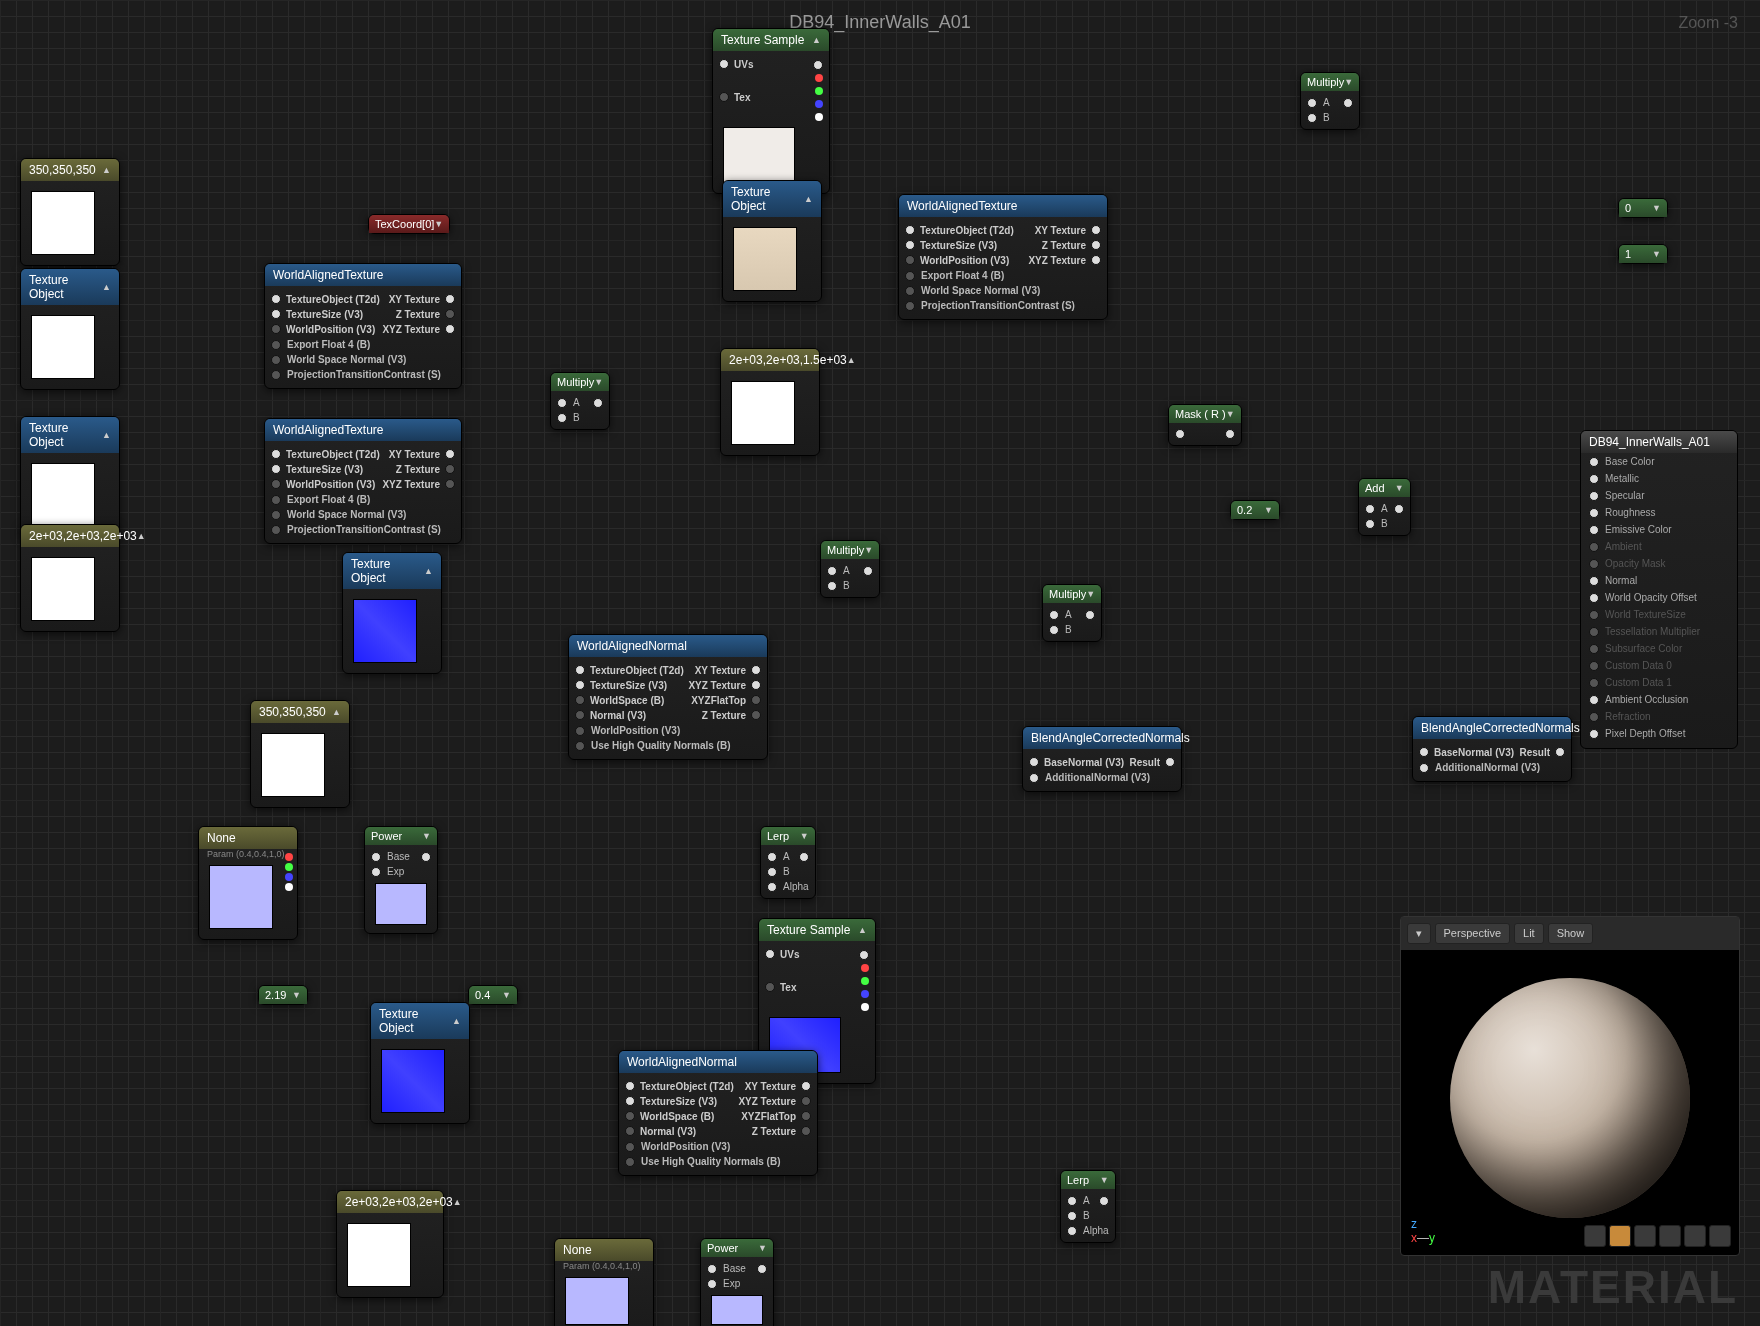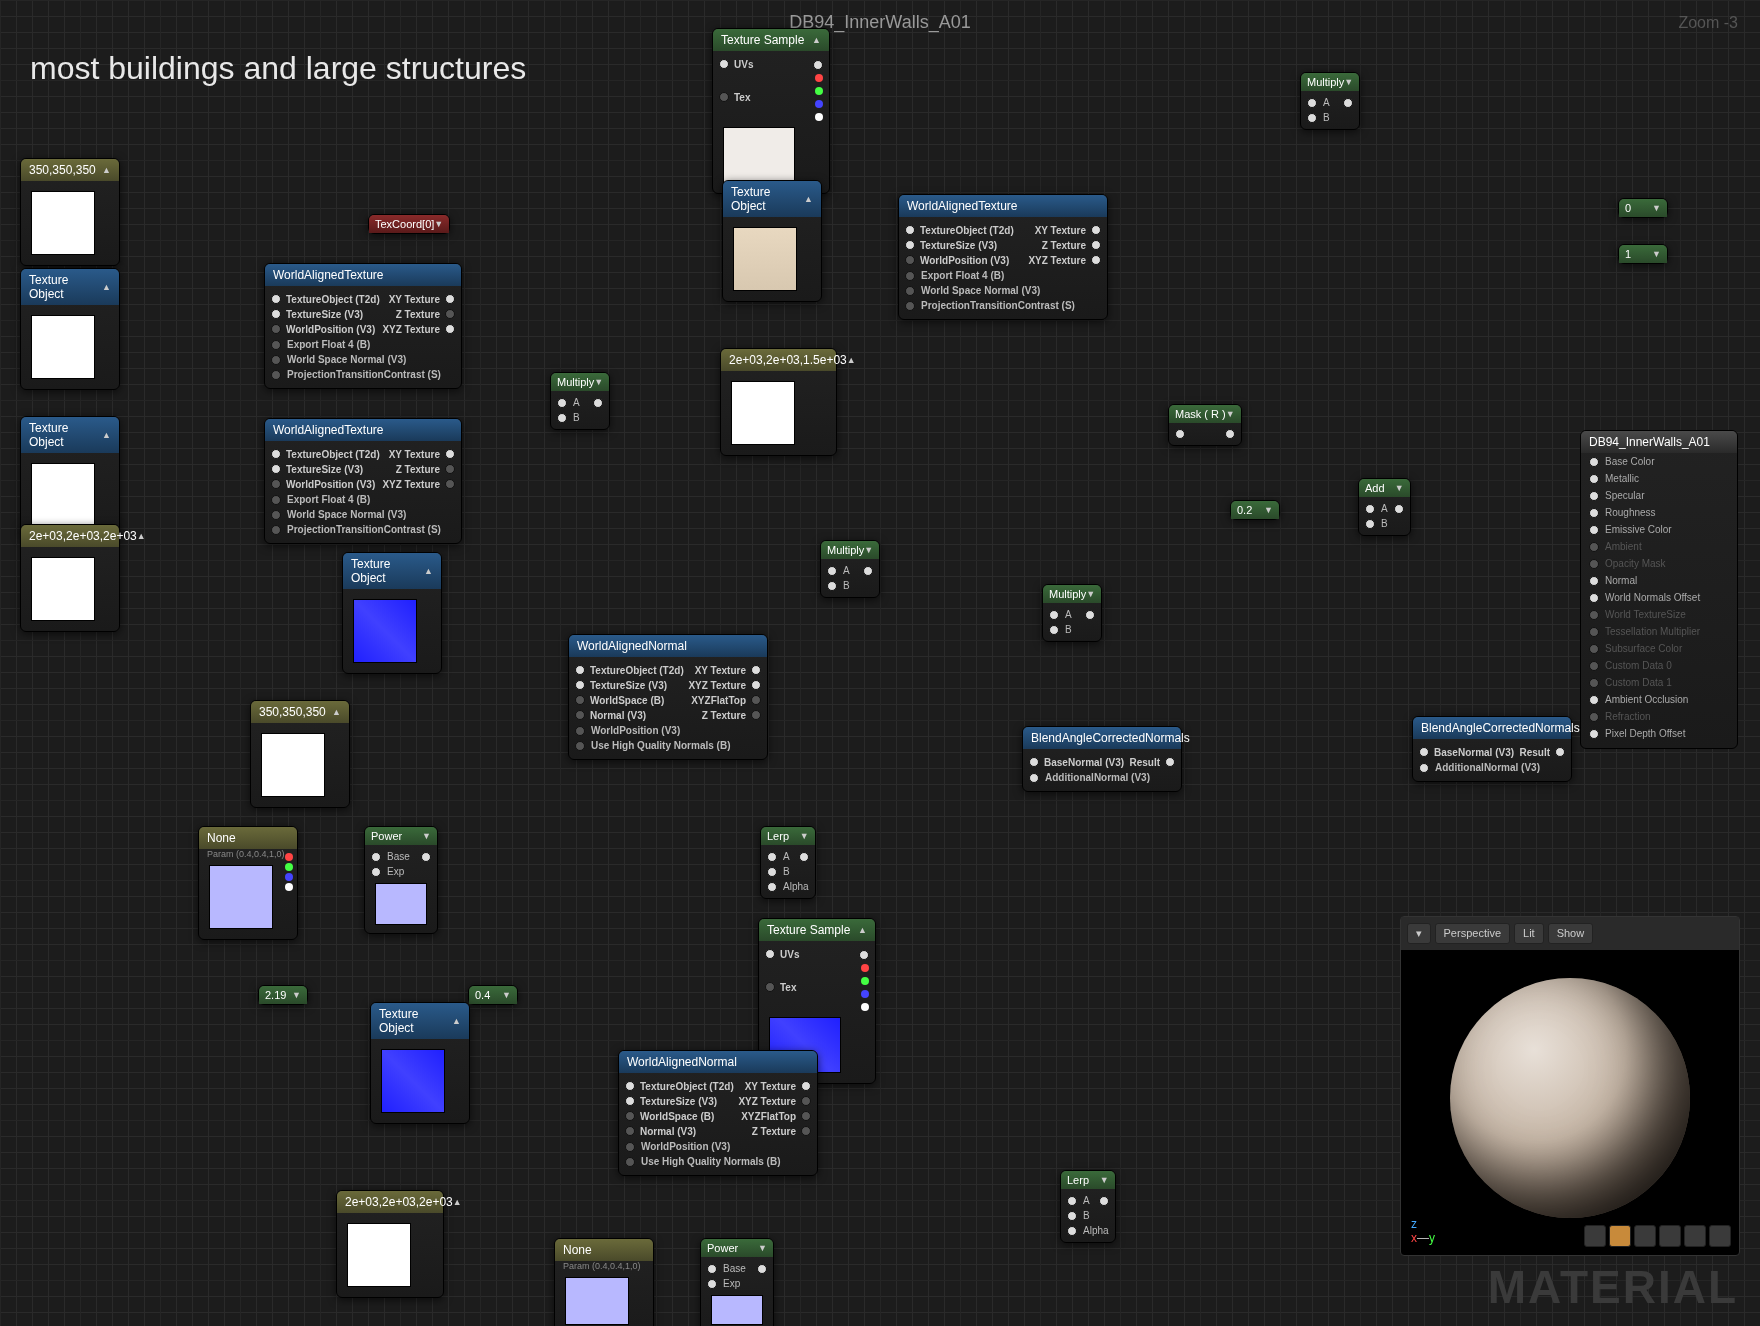--- a/index.html
+++ b/index.html
@@ -100,21 +100,20 @@
 <path d="M1140 1215 C 1500 1215 1550 595 1580 595"></path>
 <path d="M420 600 C 1400 600 1500 670 1580 670"></path>
 <path d="M1090 602 C 1140 602 1130 606 1040 606"></path>
 </svg>
 
 <div class="canvas">
 
 <div class="title">DB94_InnerWalls_A01</div>
 <div class="zoom">Zoom -3</div>
 <div class="caption">
-  <div>most buildings and large structures</div>
 </div>
 
 <div class="node" style="left:20px;top:158px;width:100px">
   <div class="node-hdr hdr-olive">
         <span>350,350,350</span>
         <span class="tri">▲</span>
       </div>
   <div class="node-body">
         <div class="thumb"></div>
       </div>
@@ -303,21 +302,21 @@
 <div class="node" style="left:722px;top:180px;width:100px">
   <div class="node-hdr hdr-blue">
         <span>Texture Object</span>
         <span class="tri">▲</span>
       </div>
   <div class="node-body">
         <div class="thumb thumb-tan"></div>
       </div>
 </div>
 
-<div class="node" style="left:720px;top:348px;width:117px">
+<div class="node" style="left:720px;top:348px;width:100px">
   <div class="node-hdr hdr-olive">
         <span>2e+03,2e+03,1.5e+03</span>
         <span class="tri">▲</span>
       </div>
   <div class="node-body">
         <div class="thumb"></div>
       </div>
 </div>
 
 <div class="node" style="left:898px;top:194px;width:210px">
@@ -847,21 +846,21 @@
         <div class="row dim">
           <i class="pin"></i>
           <span>Opacity Mask</span>
         </div>
         <div class="row">
           <i class="pin on"></i>
           <span>Normal</span>
         </div>
         <div class="row">
           <i class="pin on"></i>
-          <span>World Normals Offset</span>
+          <span>World Opacity Offset</span>
         </div>
         <div class="row dim">
           <i class="pin"></i>
           <span>World TextureSize</span>
         </div>
         <div class="row dim">
           <i class="pin"></i>
           <span>Tessellation Multiplier</span>
         </div>
         <div class="row dim">

